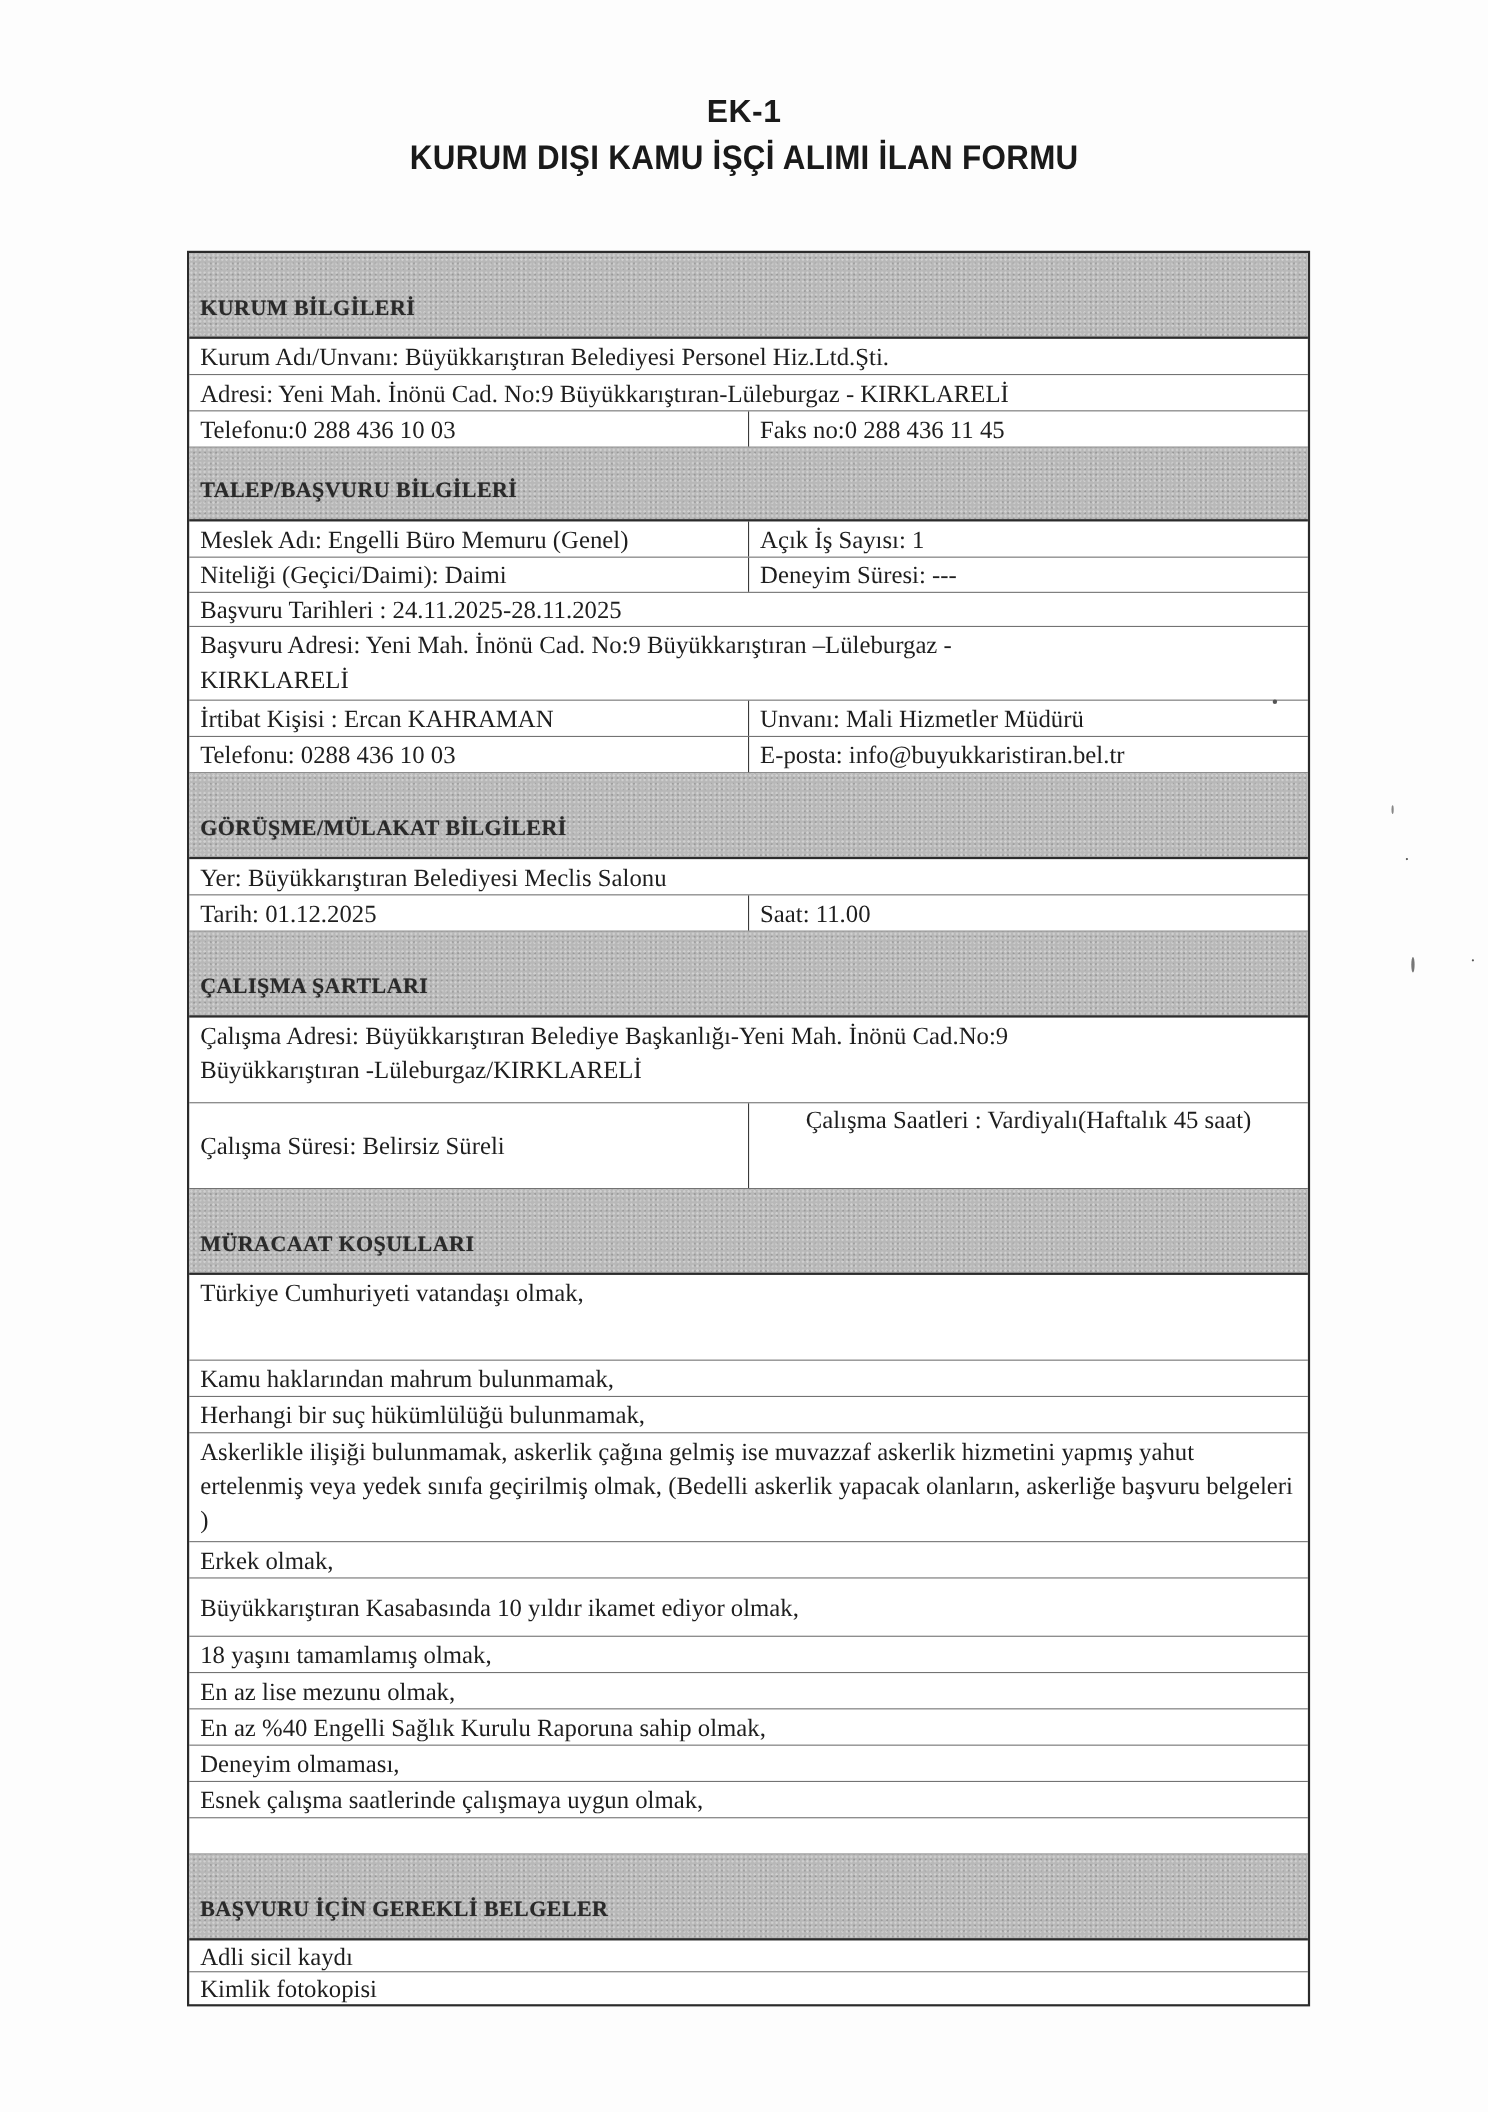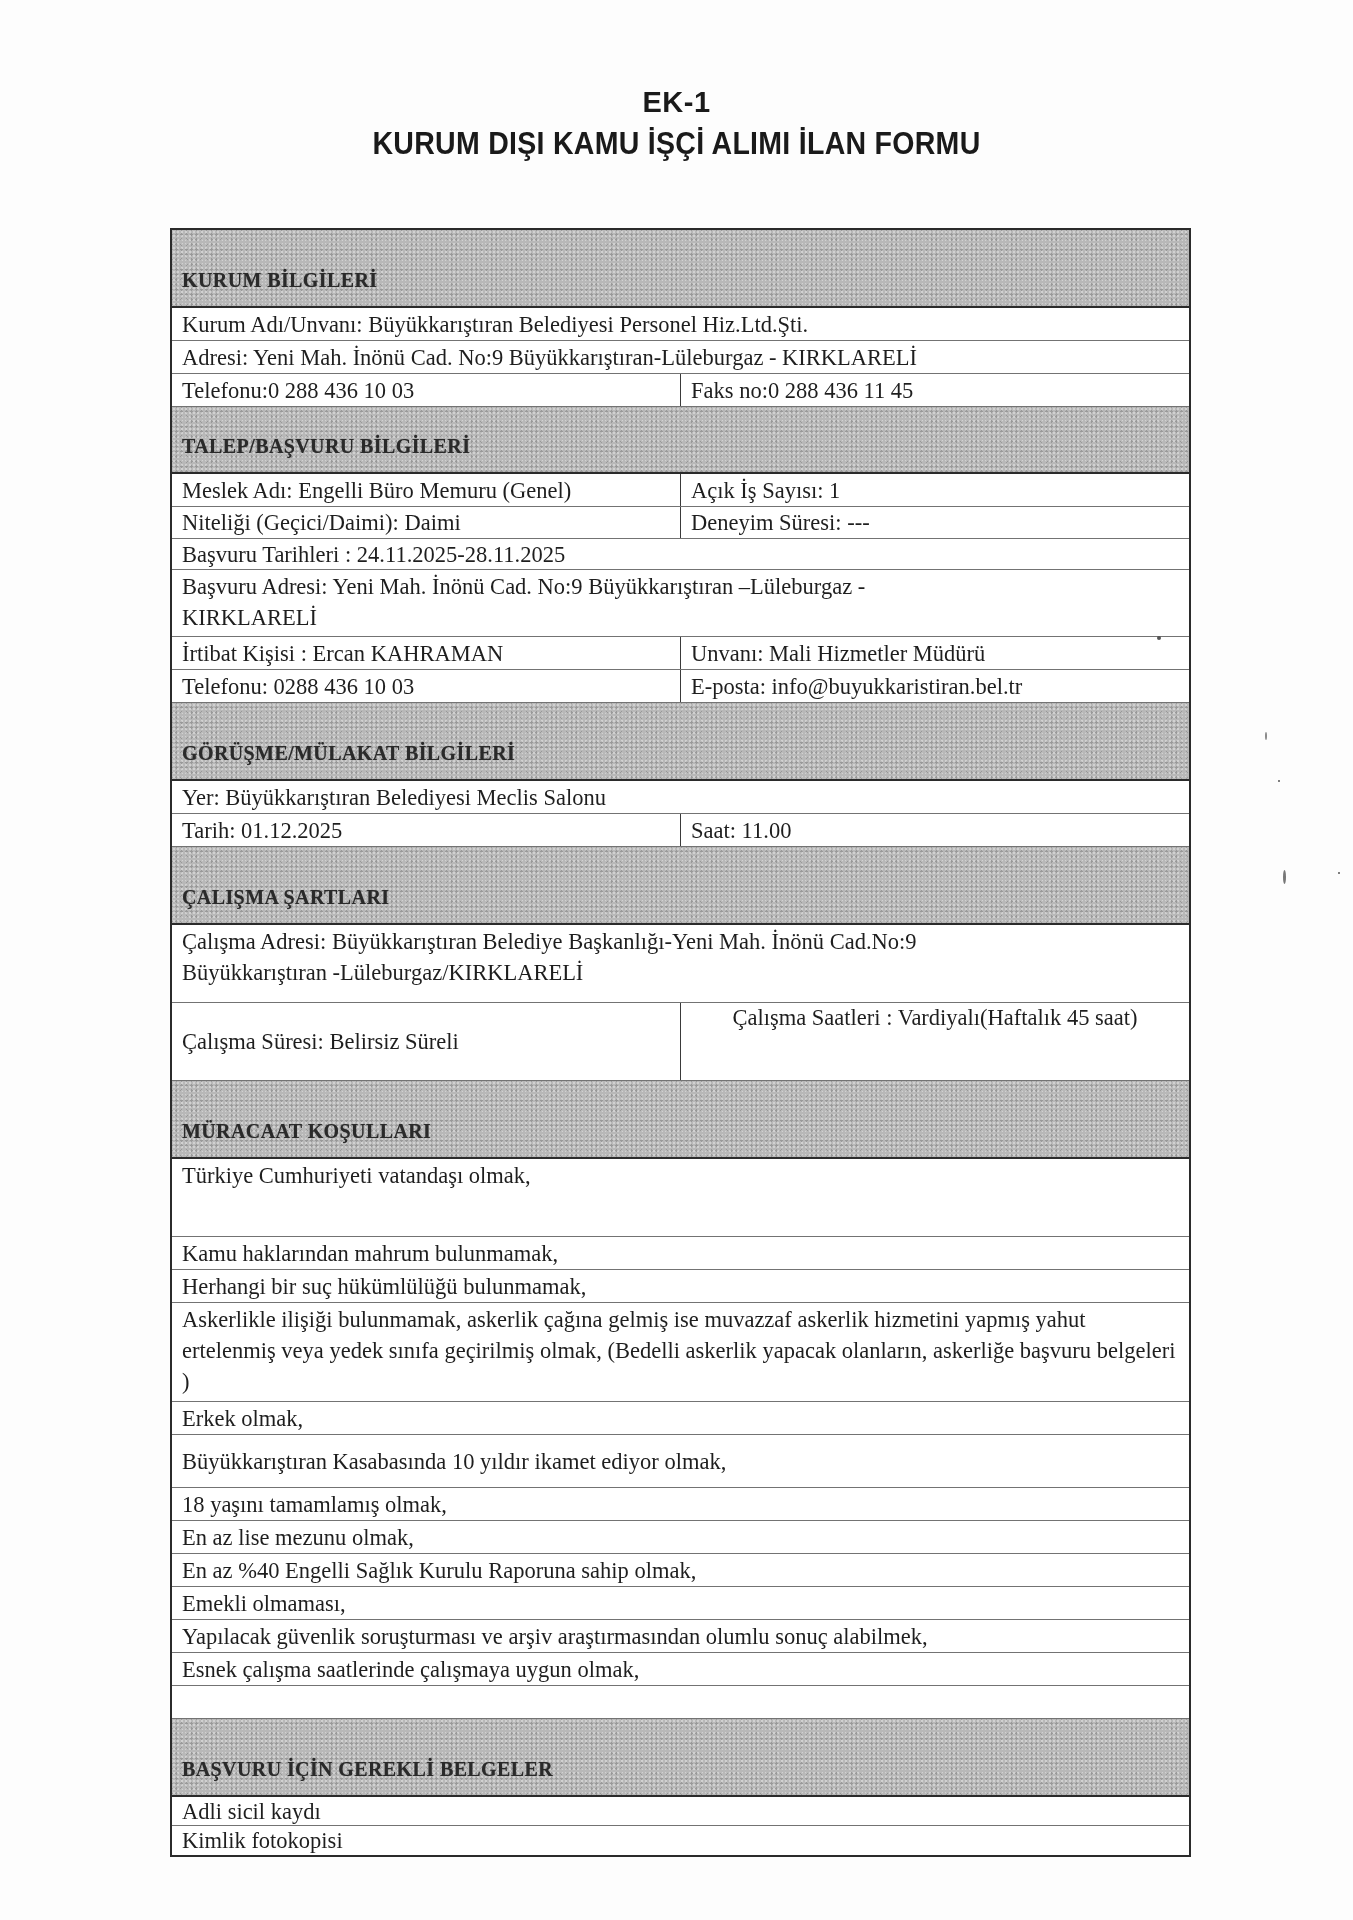--- a/index.html
+++ b/index.html
@@ -211,24 +211,21 @@
     <div class="row h-33">
       <div class="cell full">18 yaşını tamamlamış olmak,</div>
     </div>
     <div class="row h-33">
       <div class="cell full">En az lise mezunu olmak,</div>
     </div>
     <div class="row h-33">
       <div class="cell full">En az %40 Engelli Sağlık Kurulu Raporuna sahip olmak,</div>
     </div>
     <div class="row h-33">
-      <div class="cell full">Emekli olmaması,</div>
-    </div>
-    <div class="row h-33">
-      <div class="cell full">Yapılacak güvenlik soruşturması ve arşiv araştırmasından olumlu sonuç alabilmek,</div>
+      <div class="cell full">Deneyim olmaması,</div>
     </div>
     <div class="row h-33">
       <div class="cell full">Esnek çalışma saatlerinde çalışmaya uygun olmak,</div>
     </div>
     <div class="row h-33">
       <div class="cell full"></div>
     </div>
 
     <div class="row section h-66">
       <div class="cell full">BAŞVURU İÇİN GEREKLİ BELGELER</div>

